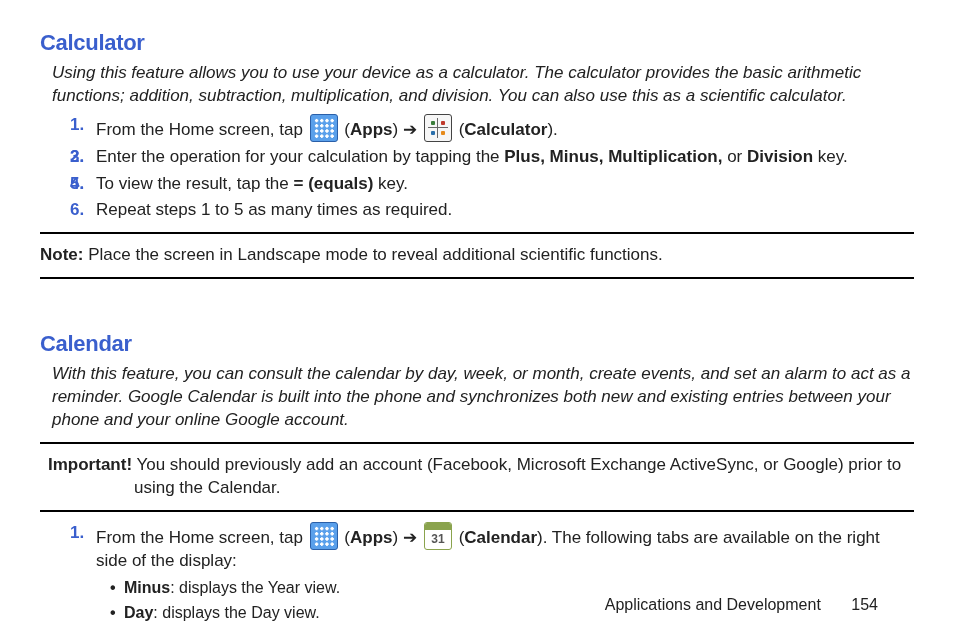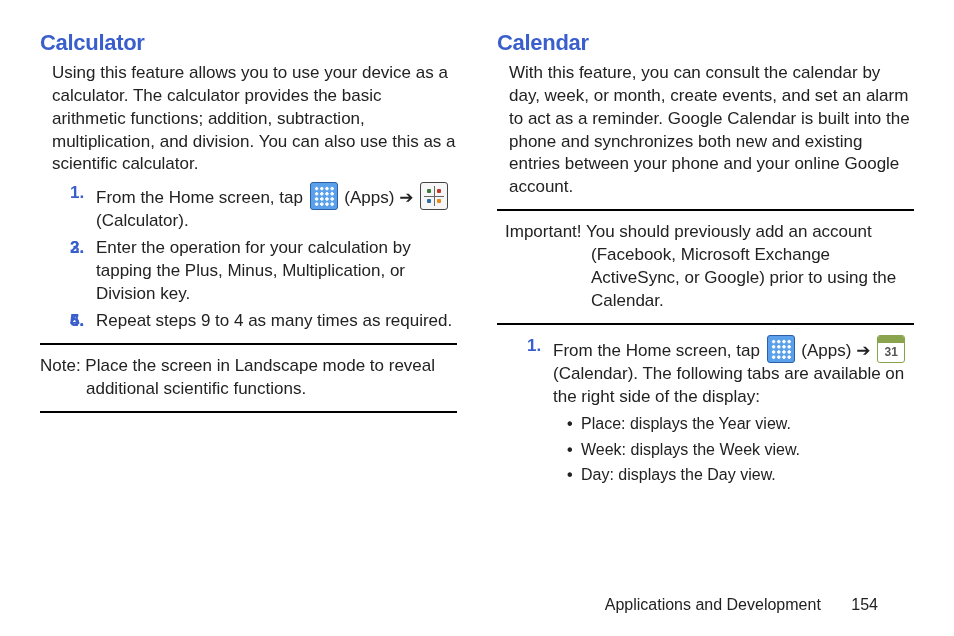--- a/index.html
+++ b/index.html
@@ -11,42 +11,43 @@
     font-family: "Helvetica Neue", Helvetica, Arial, sans-serif;
     color: #222;
     font-size: 17px;
     line-height: 1.35;
   }
   .page {
     display: flex;
     gap: 40px;
     padding: 28px 40px 0 40px;
     box-sizing: border-box;
+    flex-direction: column;
   }
   .col { flex: 1 1 0; }
   .heading {
     font-family: Arial, "Helvetica Neue", sans-serif;
     font-weight: 900;
     color: #3a5fcd;
     font-size: 22px;
     margin: 0 0 4px 0;
     font-stretch: condensed;
     letter-spacing: -0.3px;
   }
-  .intro { margin: 0 0 6px 12px; }
+  .intro { margin: 0 0 6px 12px; font-style: italic; }
   .ol { margin: 0 0 6px 30px; padding: 0; list-style: none; }
   .ol > li { margin: 4px 0; padding-left: 26px; position: relative; }
   .ol > li > .num {
     position: absolute; left: 0; top: 0;
     font-weight: 700; color: #3a5fcd; font-family: Arial, sans-serif;
   }
   .ul { margin: 2px 0 0 14px; padding: 0; list-style: none; font-size: 16px; }
   .ul > li { margin: 4px 0; padding-left: 14px; position: relative; }
   .ul > li::before { content: "•"; position: absolute; left: 0; top: 0; font-weight: 700; }
-  .b { font-weight: 400; }
+  .b { font-weight: 700; }
   .rule { border: none; border-top: 2px solid #000; margin: 10px 0; }
   .note-block, .imp-block { margin: 0 0 0 0; }
   .note-block { padding-left: 46px; text-indent: -46px; }
   .imp-intro { padding-left: 86px; text-indent: -86px; margin: 8px; }
   .icon {
     display: inline-block; width: 26px; height: 26px; vertical-align: -7px;
     border: 1px solid #444; border-radius: 3px; background: #fff;
     position: relative; margin: 0 2px;
   }
   .icon-apps { background: #5aa0eb; border-color: #2a5fa8; }
@@ -114,23 +115,26 @@
       <li><span class="num">2.</span>
       </li>
       <li><span class="num">3.</span>
         <span>
           <span>Enter the operation for your calculation by tapping the </span><span class="b">Plus, Minus, Multiplication,</span><span> or </span><span class="b">Division</span><span> key.</span>
         </span>
       </li>
       <li><span class="num">4.</span>
       </li>
       <li><span class="num">5.</span>
+        <span>
+          <span>To view the result, tap the </span><span class="b">=  (equals)</span><span> key.</span>
+        </span>
       </li>
       <li><span class="num">6.</span>
-        <span>Repeat steps 9 to 4 as many times as required.</span>
+        <span>Repeat steps 1 to 5 as many times as required.</span>
       </li>
     </ol>
 
     <hr class="rule">
     <p class="note-block">
       <span class="b">Note:</span><span> Place the screen in Landscape mode to reveal additional scientific functions.</span>
     </p>
     <hr class="rule">
   </div>
 
@@ -147,22 +151,21 @@
     <ol class="ol">
       <li><span class="num">1.</span>
         <span>
           <span>From the Home screen, tap </span>
           <span class="icon icon-apps"></span>
           (<span class="b">Apps</span>)<span> ➔ </span>
           <span class="icon icon-cal" data-day="31"></span>
           (<span class="b">Calendar</span>)<span>. The following tabs are available on the right side of the display:</span>
         </span>
         <ul class="ul">
-          <li><span class="b">Place</span><span>: displays the Year view.</span></li>
-          <li><span class="b">Week</span><span>: displays the Week view.</span></li>
+          <li><span class="b">Minus</span><span>: displays the Year view.</span></li>
           <li><span class="b">Day</span><span>: displays the Day view.</span></li>
         </ul>
       </li>
     </ol>
   </div>
 </div>
 
 <div class="footer">
   <span>Applications and Development</span>
   <span class="pg">154</span>

